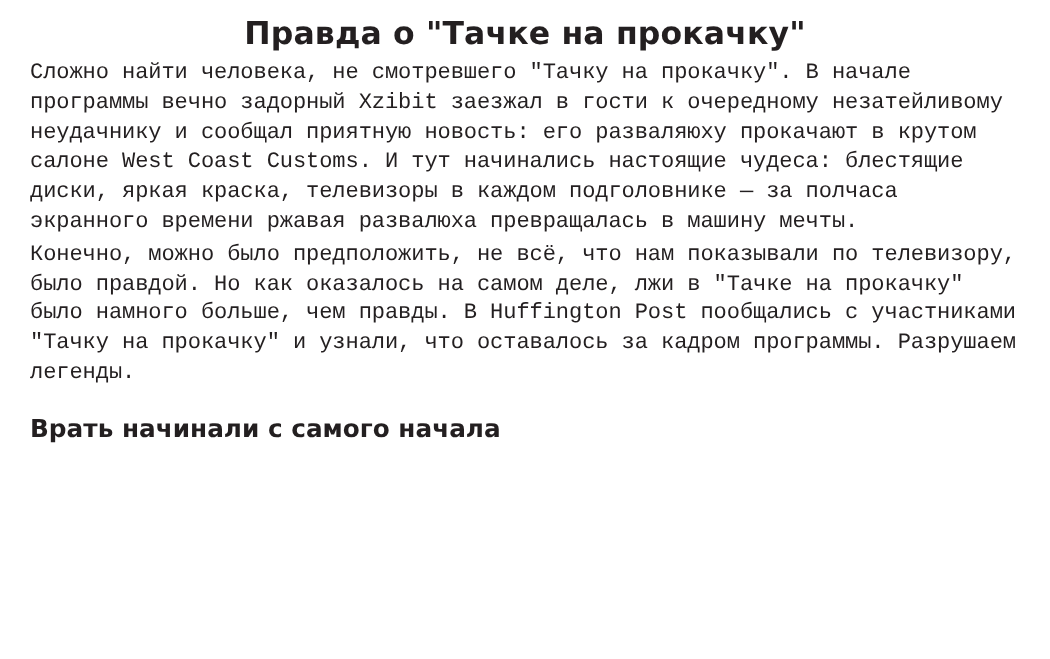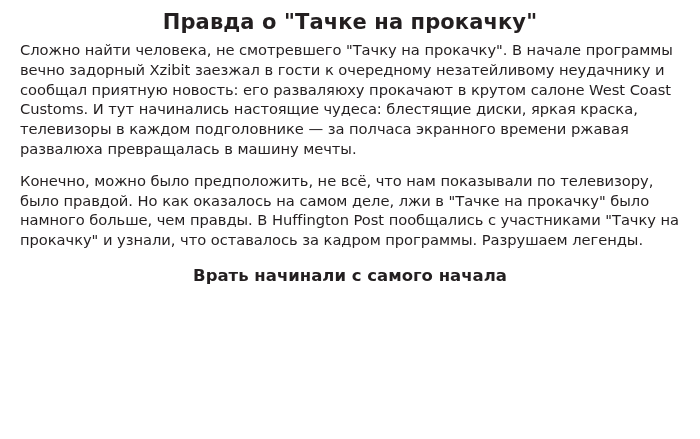--- a/index.html
+++ b/index.html
@@ -24,37 +24,37 @@
   .title {
     text-align: center;
     font-size: 21px;
     font-weight: bold;
     letter-spacing: 0.1px;
     margin: 4px 0 6px 0;
     color: #231f20;
     line-height: 1.15;
   }
   .subtitle {
-    text-align: center;
     font-size: 16.5px;
     font-weight: bold;
     margin: 17px 0 4px 0;
     color: #231f20;
     line-height: 1.15;
   }
   .para {
     font-size: 14.7px;
     line-height: 1.345;
     color: #231f20;
     margin: 0 0 0 0;
     text-align: left;
     letter-spacing: -0.05px;
+    font-family: Liberation Mono, monospace;
   }
   .para + .para {
-    margin-top: 12px;
+    margin-top: 2px;
   }
 </style>
 </head>
 <body>
 
 <div class="page">
 
   <h1 class="title">Правда о "Тачке на прокачку"</h1>
 
   <p class="para">Сложно найти человека, не смотревшего "Тачку на прокачку". В начале программы вечно задорный Xzibit заезжал в гости к очередному незатейливому неудачнику и сообщал приятную новость: его разваляюху прокачают в крутом салоне West Coast Customs. И тут начинались настоящие чудеса: блестящие диски, яркая краска, телевизоры в каждом подголовнике — за полчаса экранного времени ржавая развалюха превращалась в машину мечты.</p>

